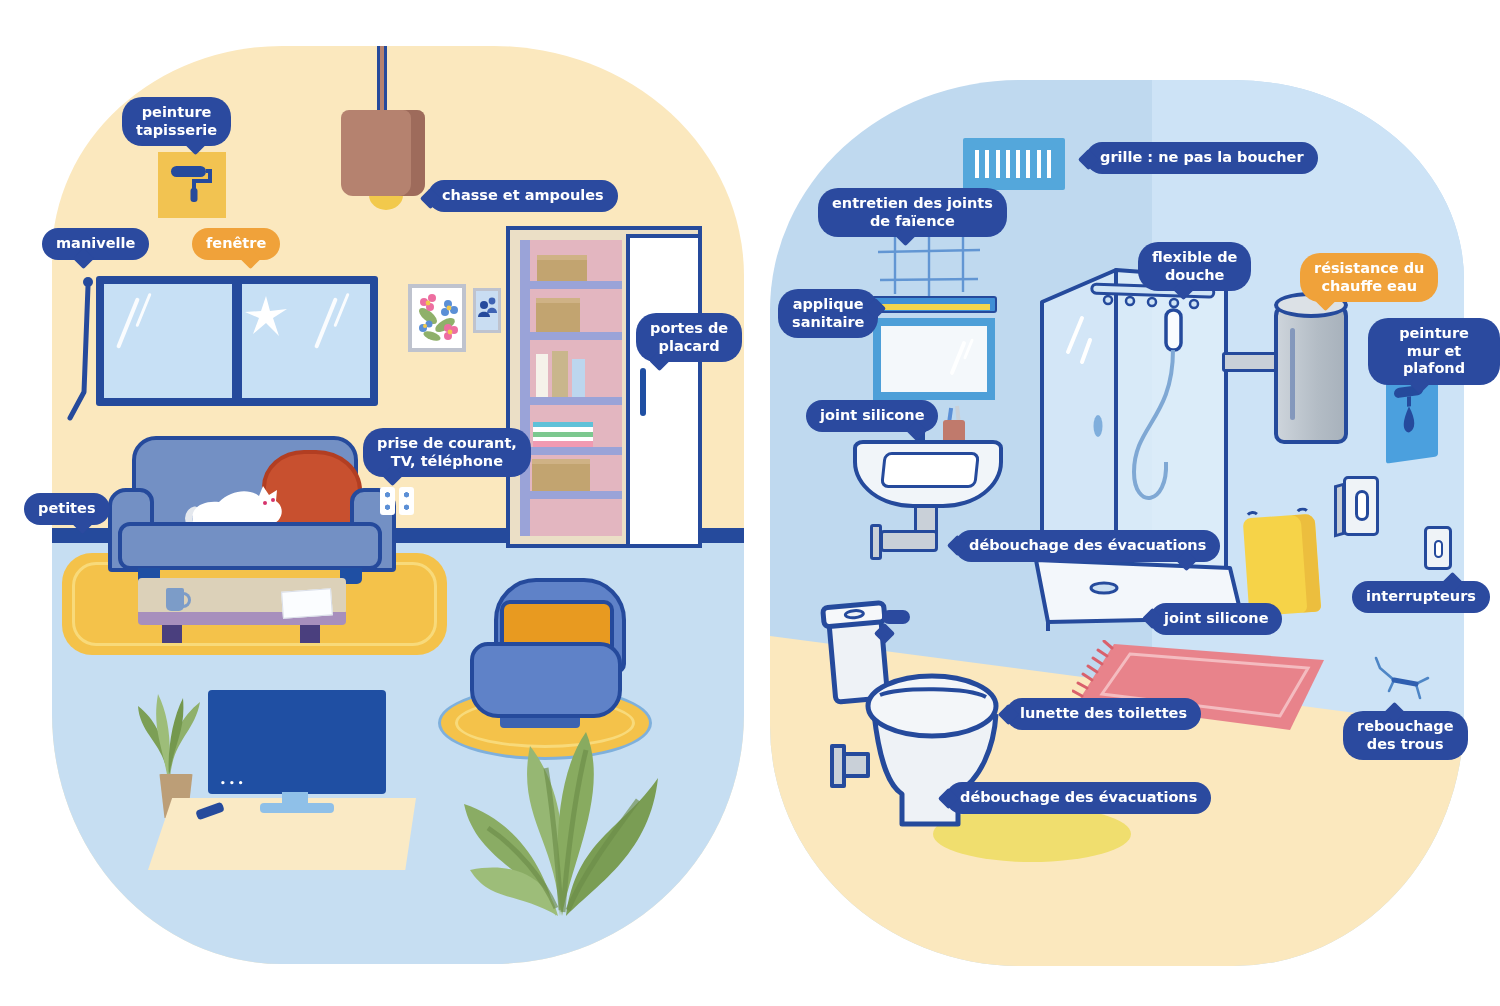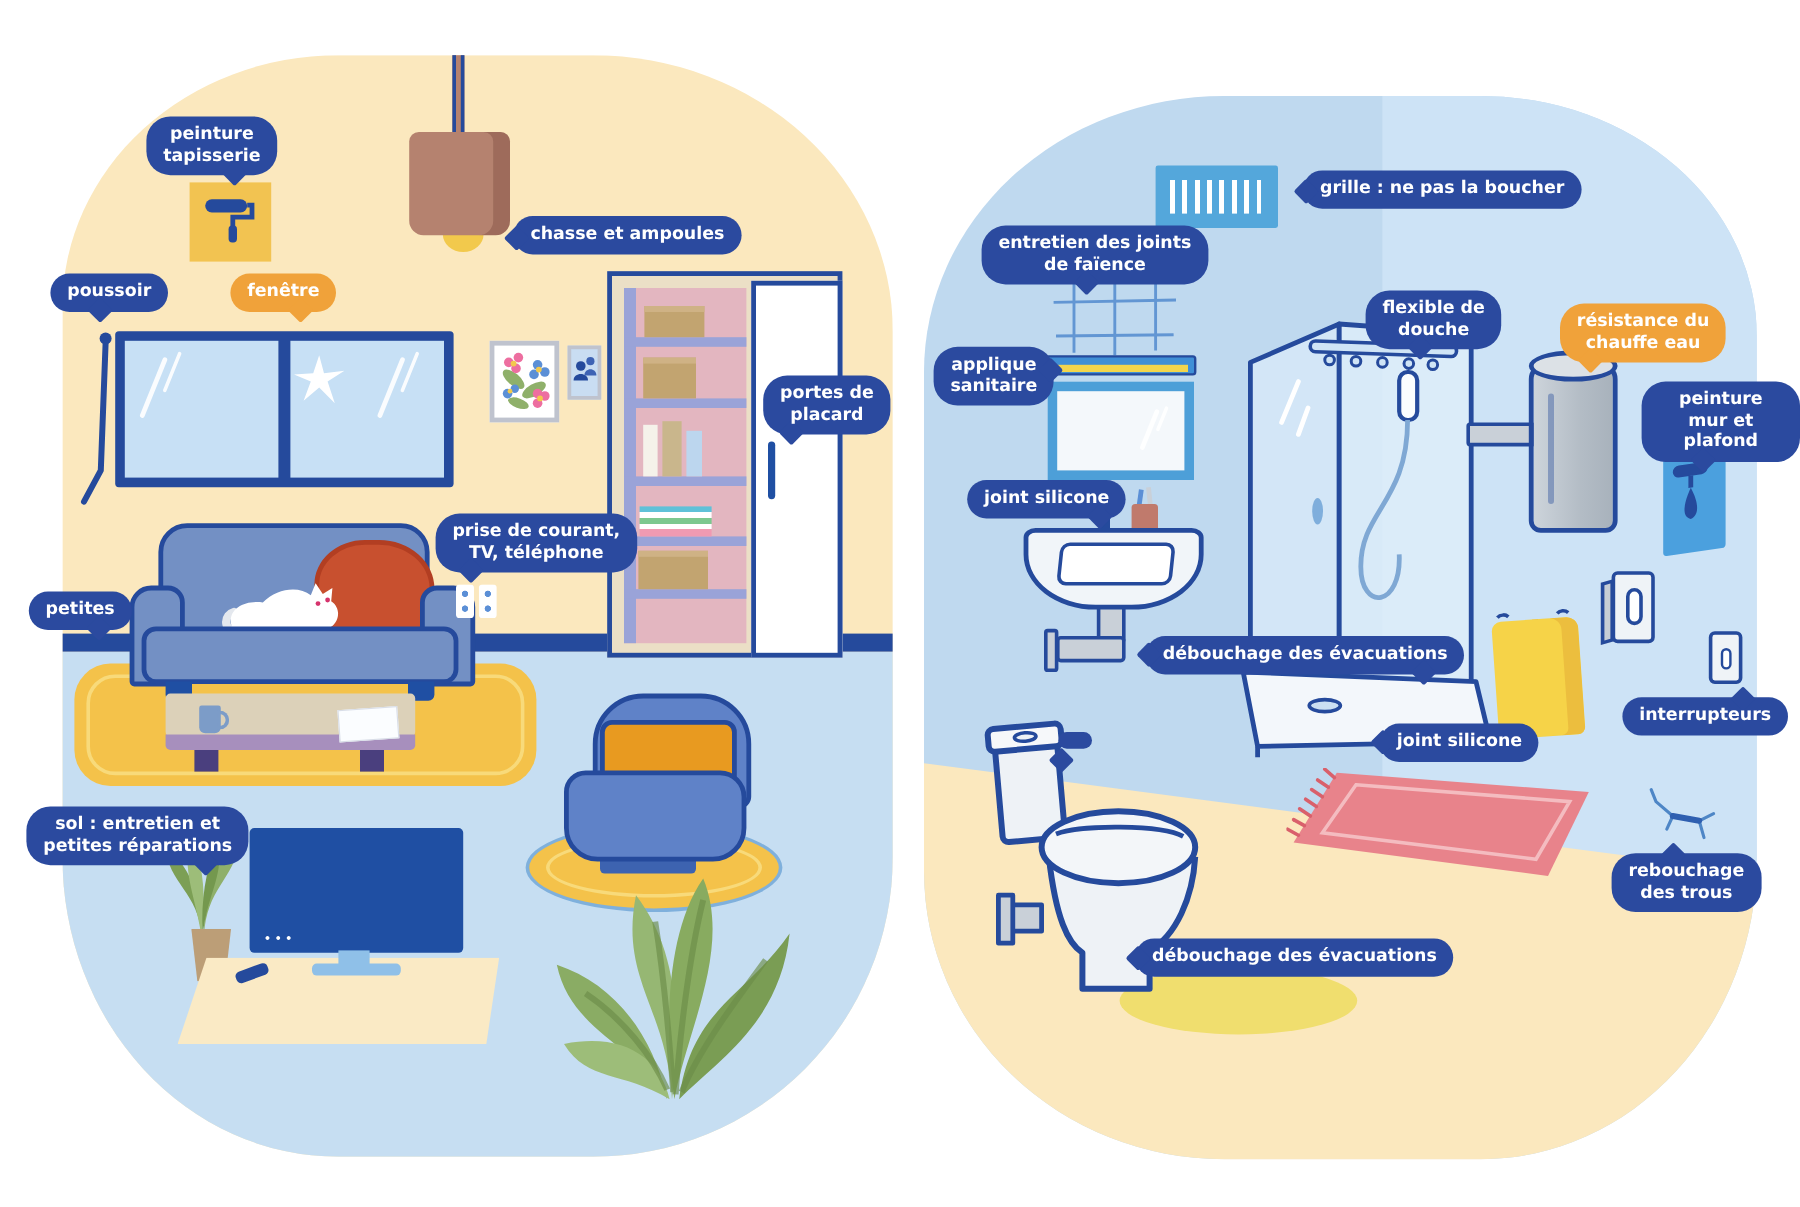--- a/index.html
+++ b/index.html
@@ -306,21 +306,21 @@
     </g>
   </svg>
 
   <div class="bubble" style="left:122px;top:97px;">
     <i class="tail" style="bottom:-6px;left:66px;"></i>
     <span>peinture
 tapisserie</span>
   </div>
   <div class="bubble" style="left:42px;top:228px;">
     <i class="tail" style="bottom:-6px;left:34px;"></i>
-    <span>poussoir</span>
+    <span>manivelle</span>
   </div>
   <div class="bubble orange" style="left:192px;top:228px;">
     <i class="tail" style="bottom:-6px;right:22px;"></i>
     <span>fenêtre</span>
   </div>
   <div class="bubble" style="left:428px;top:180px;">
     <i class="tail" style="left:-5px;top:11px;"></i>
     <span>chasse et ampoules</span>
   </div>
   <div class="bubble" style="left:636px;top:313px;">
@@ -330,25 +330,20 @@
   </div>
   <div class="bubble" style="left:363px;top:428px;">
     <i class="tail" style="bottom:-6px;left:22px;"></i>
     <span>prise de courant,
 TV, téléphone</span>
   </div>
   <div class="bubble" style="left:24px;top:493px;">
     <i class="tail" style="bottom:-6px;right:20px;"></i>
     <span>petites</span>
   </div>
-  <div class="bubble" style="left:22px;top:672px;">
-    <i class="tail" style="bottom:-6px;right:28px;"></i>
-    <span>sol : entretien et
-petites réparations</span>
-  </div>
 
   <div class="bubble" style="left:1086px;top:142px;">
     <i class="tail" style="left:-5px;top:10px;"></i>
     <span>grille : ne pas la boucher</span>
   </div>
   <div class="bubble" style="left:818px;top:188px;">
     <i class="tail" style="bottom:-6px;left:80px;"></i>
     <span>entretien des joints
 de faïence</span>
   </div>
@@ -385,20 +380,24 @@
     <i class="tail" style="left:-5px;top:8px;"></i>
     <span>joint silicone</span>
   </div>
   <div class="bubble" style="left:1352px;top:581px;">
     <i class="tail" style="top:-6px;right:30px;"></i>
     <span>interrupteurs</span>
   </div>
   <div class="bubble" style="left:882px;top:610px;">
     <i class="tail" style="left:-5px;top:16px;"></i>
   </div>
+  <div class="bubble" style="left:1006px;top:698px;">
+    <i class="tail" style="left:-5px;top:9px;"></i>
+    <span>lunette des toilettes</span>
+  </div>
   <div class="bubble" style="left:946px;top:782px;">
     <i class="tail" style="left:-5px;top:9px;"></i>
     <span>débouchage des évacuations</span>
   </div>
   <div class="bubble" style="left:1343px;top:711px;">
     <i class="tail" style="top:-6px;left:44px;"></i>
     <span>rebouchage
 des trous</span>
   </div>
 

